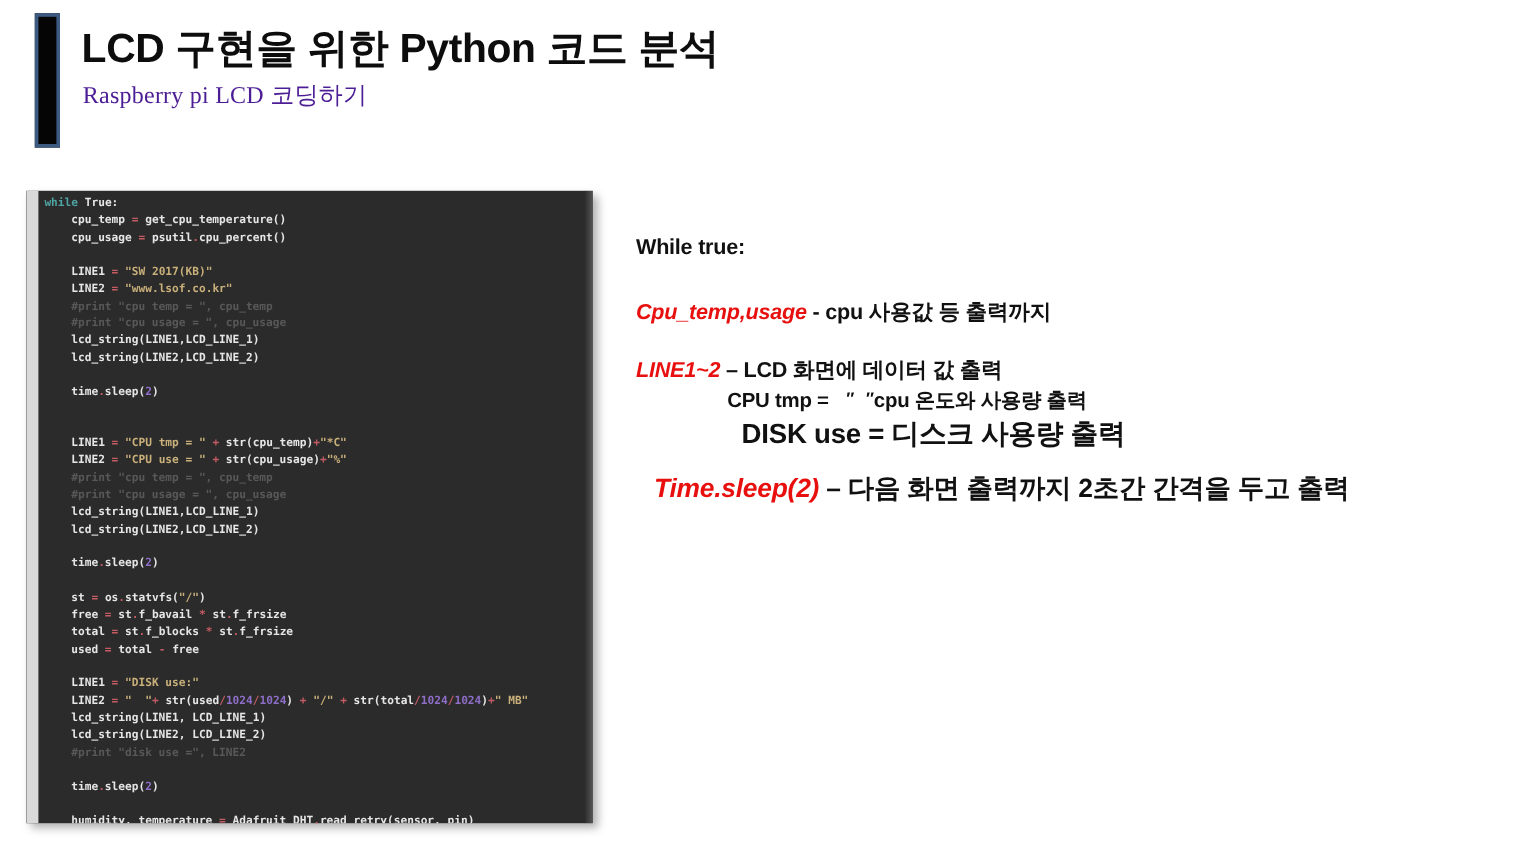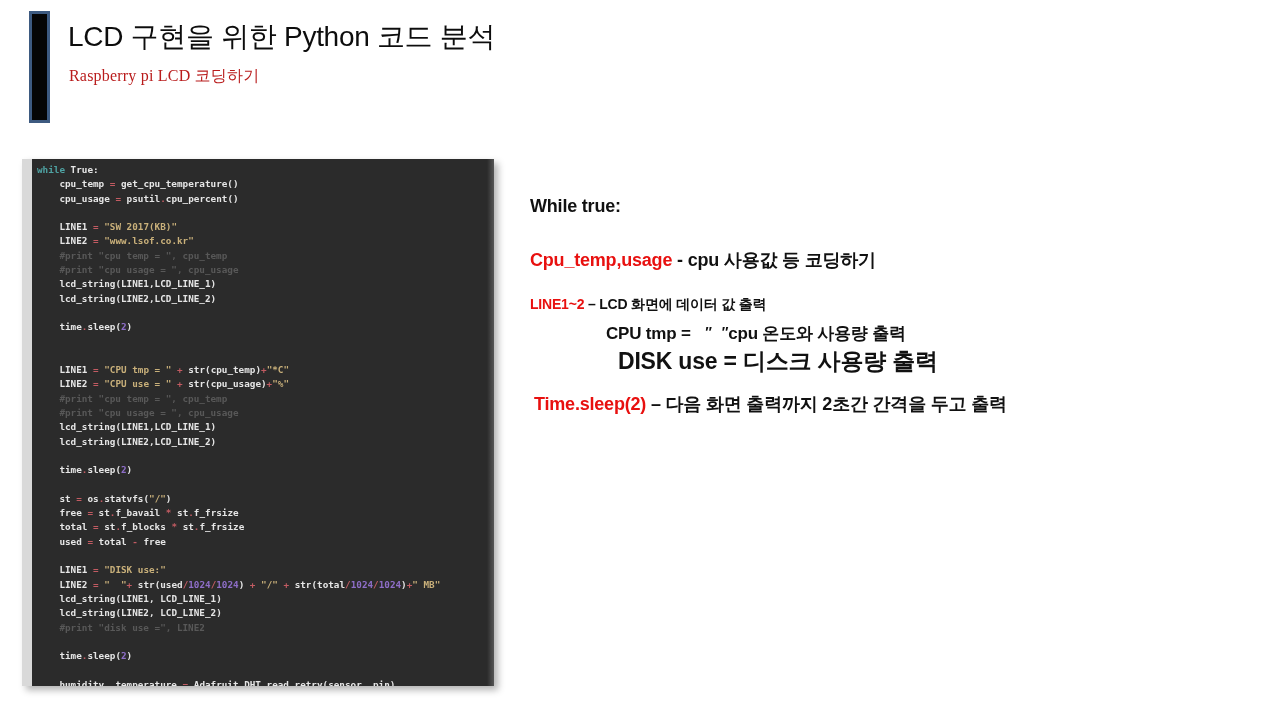--- a/index.html
+++ b/index.html
@@ -32,34 +32,34 @@
     height: 112px;
     background: #050505;
     border: 3px solid #3d5a80;
     box-sizing: border-box;
   }
   #slide-title {
     position: absolute;
     left: 68px;
     top: 18px;
     font-family: "Liberation Sans", sans-serif;
-    font-size: 28px;
-    font-weight: normal;
+    font-size: 34px;
+    font-weight: bold;
     color: #0d0d0d;
     letter-spacing: -0.3px;
     white-space: nowrap;
   }
   #slide-subtitle {
     position: absolute;
     left: 69px;
     top: 66px;
     font-family: "Liberation Serif", "DejaVu Serif", serif;
-    font-size: 16px;
+    font-size: 20px;
     font-weight: normal;
-    color: #b91c1c;
+    color: #4c1d95;
     letter-spacing: 0.2px;
     white-space: nowrap;
   }
 
   
   #code-block {
     position: absolute;
     left: 22px;
     top: 159px;
     width: 472px;
@@ -126,38 +126,38 @@
     font-size: 18px;
   }
   #ann-cputemp {
     position: absolute;
     left: 0; top: 52px;
     font-size: 18px;
   }
   #ann-line12 {
     position: absolute;
     left: 0; top: 100px;
-    font-size: 14px;
+    font-size: 18px;
   }
   #ann-sub-cpu {
     position: absolute;
     left: 76px; top: 126px;
     font-size: 17px;
   }
   #ann-sub-disk {
     position: absolute;
     left: 88px; top: 150px;
     font-size: 23px;
   }
   #ann-sleep {
     position: absolute;
-    left: 4px; top: 196px;
-    font-size: 18px;
+    left: 15px; top: 196px;
+    font-size: 22px;
   }
-  .red { color: #e8100f; }
+  .red { color: #e8100f; font-style: italic; }
   .quote-gap { display: inline-block; width: 10px; }
   .qmark { font-size: 14px; vertical-align: 2px; }
 </style>
 </head>
 <body>
 
 <div id="slide-header">
   <div id="title-accent-bar"></div>
   <div id="slide-title">LCD 구현을 위한 Python 코드 분석</div>
   <div id="slide-subtitle">Raspberry pi LCD 코딩하기</div>
@@ -167,21 +167,21 @@
   <div id="code-gutter"></div>
   <div id="code-lines"><div class="cl"><span class="tok-kw">while</span> <span class="tok-pln">True</span>:</div><div class="cl">    <span class="tok-pln">cpu_temp</span> <span class="tok-op">=</span> <span class="tok-pln">get_cpu_temperature</span>()</div><div class="cl">    <span class="tok-pln">cpu_usage</span> <span class="tok-op">=</span> <span class="tok-pln">psutil</span><span class="tok-dot">.</span><span class="tok-pln">cpu_percent</span>()</div><div class="cl">&nbsp;</div><div class="cl">    <span class="tok-pln">LINE1</span> <span class="tok-op">=</span> <span class="tok-str">"SW 2017(KB)"</span></div><div class="cl">    <span class="tok-pln">LINE2</span> <span class="tok-op">=</span> <span class="tok-str">"www.lsof.co.kr"</span></div><div class="cl"><span class="tok-cmt">    #print "cpu temp = ", cpu_temp</span></div><div class="cl"><span class="tok-cmt">    #print "cpu usage = ", cpu_usage</span></div><div class="cl">    <span class="tok-pln">lcd_string</span>(<span class="tok-pln">LINE1</span>,<span class="tok-pln">LCD_LINE_1</span>)</div><div class="cl">    <span class="tok-pln">lcd_string</span>(<span class="tok-pln">LINE2</span>,<span class="tok-pln">LCD_LINE_2</span>)</div><div class="cl">&nbsp;</div><div class="cl">    <span class="tok-pln">time</span><span class="tok-dot">.</span><span class="tok-pln">sleep</span>(<span class="tok-num">2</span>)</div><div class="cl">&nbsp;</div><div class="cl">&nbsp;</div><div class="cl">    <span class="tok-pln">LINE1</span> <span class="tok-op">=</span> <span class="tok-str">"CPU tmp = "</span> <span class="tok-op">+</span> <span class="tok-pln">str</span>(<span class="tok-pln">cpu_temp</span>)<span class="tok-op">+</span><span class="tok-str">"*C"</span></div><div class="cl">    <span class="tok-pln">LINE2</span> <span class="tok-op">=</span> <span class="tok-str">"CPU use = "</span> <span class="tok-op">+</span> <span class="tok-pln">str</span>(<span class="tok-pln">cpu_usage</span>)<span class="tok-op">+</span><span class="tok-str">"%"</span></div><div class="cl"><span class="tok-cmt">    #print "cpu temp = ", cpu_temp</span></div><div class="cl"><span class="tok-cmt">    #print "cpu usage = ", cpu_usage</span></div><div class="cl">    <span class="tok-pln">lcd_string</span>(<span class="tok-pln">LINE1</span>,<span class="tok-pln">LCD_LINE_1</span>)</div><div class="cl">    <span class="tok-pln">lcd_string</span>(<span class="tok-pln">LINE2</span>,<span class="tok-pln">LCD_LINE_2</span>)</div><div class="cl">&nbsp;</div><div class="cl">    <span class="tok-pln">time</span><span class="tok-dot">.</span><span class="tok-pln">sleep</span>(<span class="tok-num">2</span>)</div><div class="cl">&nbsp;</div><div class="cl">    <span class="tok-pln">st</span> <span class="tok-op">=</span> <span class="tok-pln">os</span><span class="tok-dot">.</span><span class="tok-pln">statvfs</span>(<span class="tok-str">"/"</span>)</div><div class="cl">    <span class="tok-pln">free</span> <span class="tok-op">=</span> <span class="tok-pln">st</span><span class="tok-dot">.</span><span class="tok-pln">f_bavail</span> <span class="tok-op">*</span> <span class="tok-pln">st</span><span class="tok-dot">.</span><span class="tok-pln">f_frsize</span></div><div class="cl">    <span class="tok-pln">total</span> <span class="tok-op">=</span> <span class="tok-pln">st</span><span class="tok-dot">.</span><span class="tok-pln">f_blocks</span> <span class="tok-op">*</span> <span class="tok-pln">st</span><span class="tok-dot">.</span><span class="tok-pln">f_frsize</span></div><div class="cl">    <span class="tok-pln">used</span> <span class="tok-op">=</span> <span class="tok-pln">total</span> <span class="tok-op">-</span> <span class="tok-pln">free</span></div><div class="cl">&nbsp;</div><div class="cl">    <span class="tok-pln">LINE1</span> <span class="tok-op">=</span> <span class="tok-str">"DISK use:"</span></div><div class="cl">    <span class="tok-pln">LINE2</span> <span class="tok-op">=</span> <span class="tok-str">"  "</span><span class="tok-op">+</span> <span class="tok-pln">str</span>(<span class="tok-pln">used</span><span class="tok-op">/</span><span class="tok-num">1024</span><span class="tok-op">/</span><span class="tok-num">1024</span>) <span class="tok-op">+</span> <span class="tok-str">"/"</span> <span class="tok-op">+</span> <span class="tok-pln">str</span>(<span class="tok-pln">total</span><span class="tok-op">/</span><span class="tok-num">1024</span><span class="tok-op">/</span><span class="tok-num">1024</span>)<span class="tok-op">+</span><span class="tok-str">" MB"</span></div><div class="cl">    <span class="tok-pln">lcd_string</span>(<span class="tok-pln">LINE1</span>, <span class="tok-pln">LCD_LINE_1</span>)</div><div class="cl">    <span class="tok-pln">lcd_string</span>(<span class="tok-pln">LINE2</span>, <span class="tok-pln">LCD_LINE_2</span>)</div><div class="cl"><span class="tok-cmt">    #print "disk use =", LINE2</span></div><div class="cl">&nbsp;</div><div class="cl">    <span class="tok-pln">time</span><span class="tok-dot">.</span><span class="tok-pln">sleep</span>(<span class="tok-num">2</span>)</div><div class="cl">&nbsp;</div><div class="cl">    <span class="tok-pln">humidity</span>, <span class="tok-pln">temperature</span> <span class="tok-op">=</span> <span class="tok-pln">Adafruit_DHT</span><span class="tok-dot">.</span><span class="tok-pln">read_retry</span>(<span class="tok-pln">sensor</span>, <span class="tok-pln">pin</span>)</div></div>
   <div id="code-right-edge"></div>
 </div>
 
 <div id="annotations">
 
   <div id="ann-while" class="ann-line">While true:</div>
 
   <div id="ann-cputemp" class="ann-line">
-    <span class="red">Cpu_temp,usage</span><span> - </span><span>cpu 사용값 등 코딩하기</span>
+    <span class="red">Cpu_temp,usage</span><span> - </span><span>cpu 사용값 등 출력까지</span>
   </div>
 
   <div id="ann-line12" class="ann-line">
     <span class="red">LINE1~2</span><span> – </span><span>LCD 화면에 데이터 값 출력</span>
   </div>
 
   <div id="ann-sub-cpu" class="ann-line">
     <span>CPU tmp = </span><span class="quote-gap"></span><span class="qmark">″</span><span class="quote-gap"></span><span class="qmark">″</span><span>cpu 온도와 사용량 출력</span>
   </div>
 

